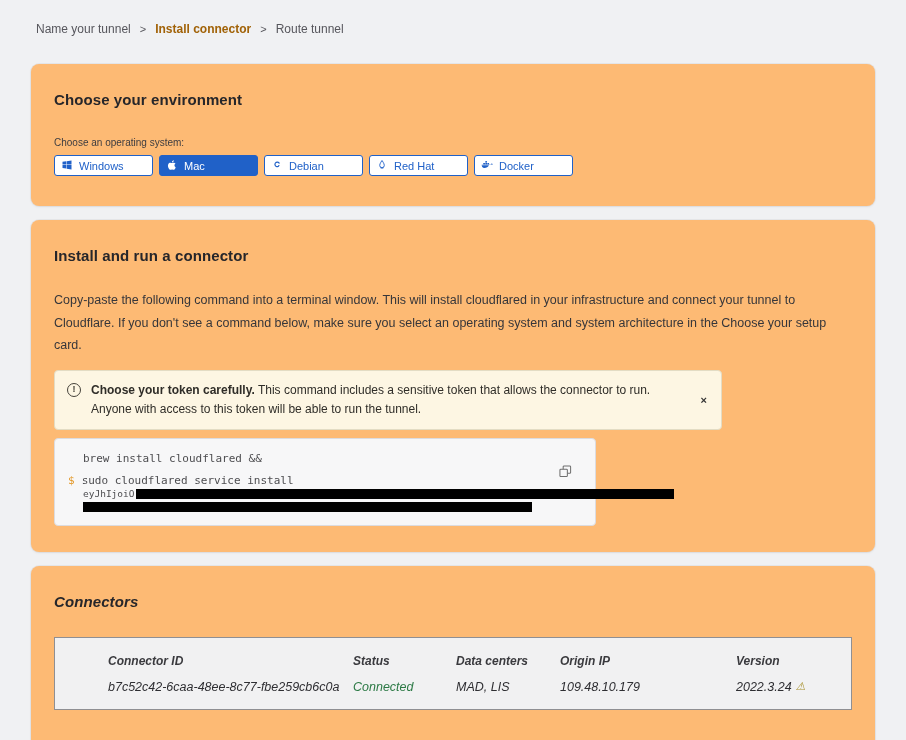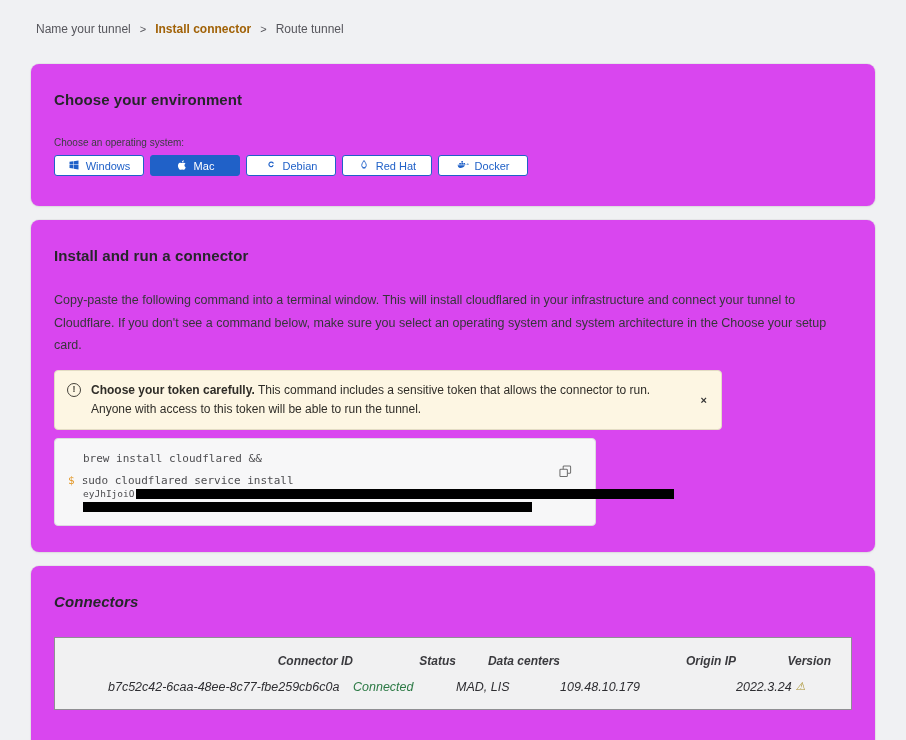--- a/index.html
+++ b/index.html
@@ -13,32 +13,32 @@
   .page { width: 844px; margin: 0 auto; padding-top: 22px; }
 
   
   .breadcrumb { display: flex; align-items: center; gap: 9px; margin: 0 0 28px 5px; font-size: 12px; color: #56565c; }
   .crumb { cursor: default; }
   .crumb.active { font-weight: 700; color: #a16207; }
   .crumb-sep { color: #56565c; font-size: 11px; }
 
   
   .card {
-    background: #d946ef; border-radius: 8px;
+    background: #fdba74; border-radius: 8px;
     box-shadow: 0 0 0 1px rgba(0,0,0,0.045), 0 1px 3px rgba(0,0,0,0.05);
     margin-bottom: 14px; padding: 27px 23px 30px;
   }
   .card-title { font-size: 15px; font-weight: 700; color: #26262a; margin: 0; letter-spacing: .1px; }
 
   
   .os-label { margin: 29px 0 7px; font-size: 10px; color: #3c3c40; }
   .os-row { display: flex; gap: 6px; }
   .os-btn {
-    width: 90px; height: 21px;
-    display: flex; align-items: center; justify-content: center; gap: 6px;
+    width: 99px; height: 21px;
+    display: flex; align-items: center; gap: 6px;
     border: 1px solid #2061c8; border-radius: 3px;
     background: #fff; color: #2061c8; font-size: 11px; cursor: pointer;
   }
   .os-btn.selected { background: #2061c8; color: #fff; }
   .os-btn svg { width: 12px; height: 12px; flex: none; }
 
   
   .card.install { padding-bottom: 26px; }
   .desc { margin: 25px 0 0; font-size: 12.5px; line-height: 1.8; color: #36363a; max-width: 796px; }
 
@@ -72,21 +72,21 @@
   .code-token { padding-left: 15px; margin-top: 1px; font-size: 9.5px; line-height: 11px; white-space: nowrap; }
   .redact { display: inline-block; background: #000; height: 10px; vertical-align: middle; }
   .redact.bar1 { width: 538px; margin-left: 2px; }
   .redact.bar2 { width: 449px; }
   .copy-btn { position: absolute; right: 23px; top: 26px; cursor: pointer; line-height: 0; }
 
   
   .card.connectors { padding-bottom: 37px; font-style: italic; }
   .conn-table { margin-top: 27px; border: 1px solid #8f8f93; background: #f1f1f2; padding: 16px 20px 15px 53px; }
   .t-row { display: grid; grid-template-columns: 245px 103px 104px 176px 1fr; align-items: center; }
-  .t-row.head { font-size: 12px; font-weight: 700; color: #3a3a3e; margin-bottom: 12px; text-align: right; }
+  .t-row.head { font-size: 12px; font-weight: 700; color: #3a3a3e; margin-bottom: 12px; }
   .t-row.vals { font-size: 12.5px; color: #2e2e32; }
   .status-connected { color: #2d7a46; }
   .version-cell { display: flex; align-items: center; gap: 4px; }
   .version-warn { color: #a8922f; font-size: 11px; line-height: 1; }
 </style>
 </head>
 <body>
 
 <div class="page">
 

